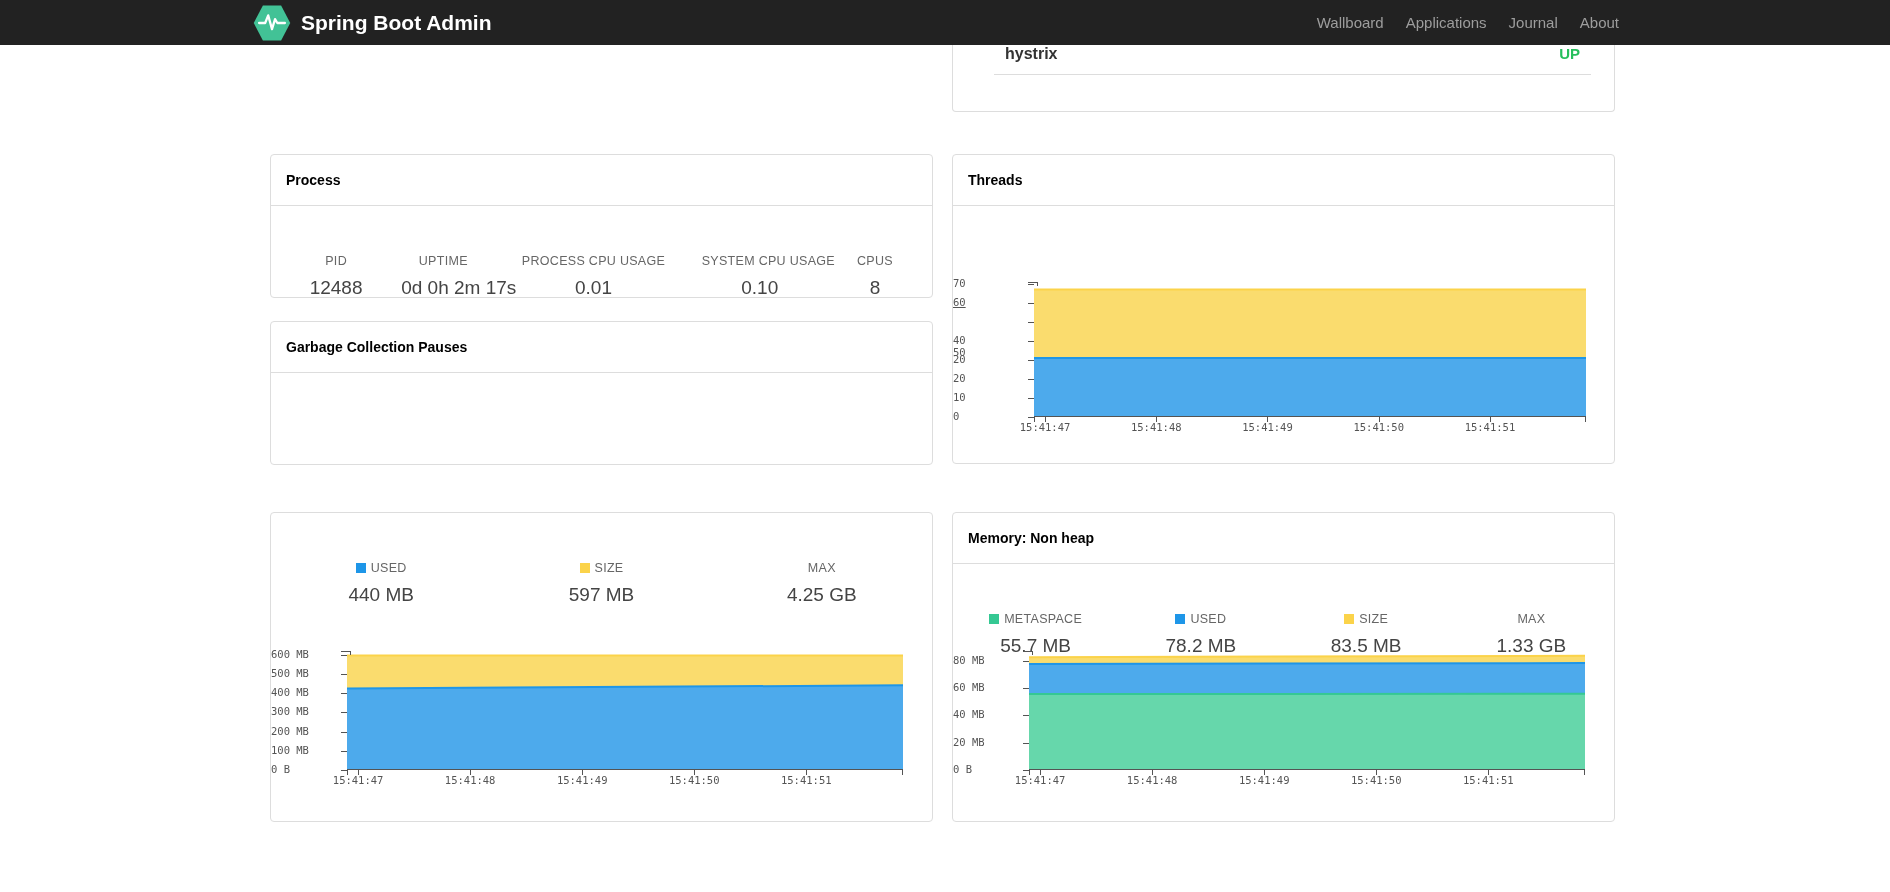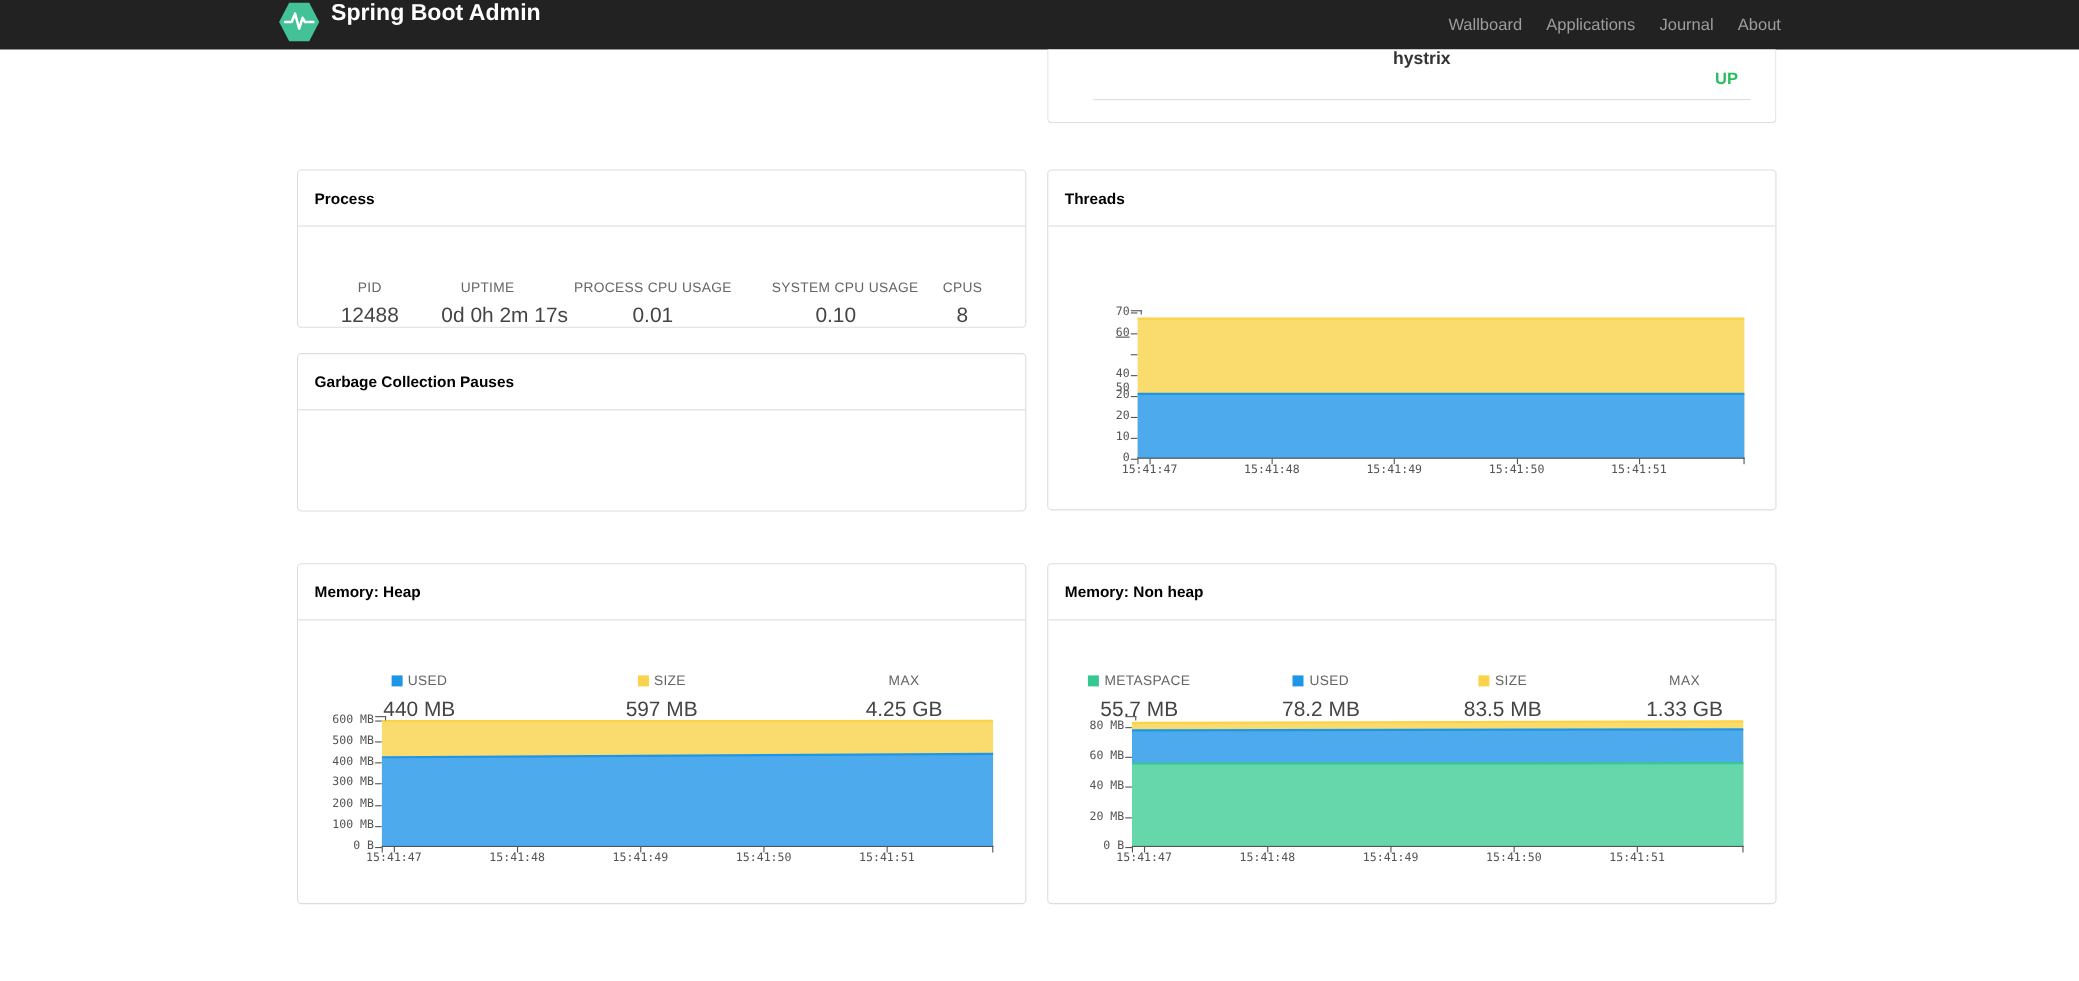--- a/index.html
+++ b/index.html
@@ -4,56 +4,56 @@
 <style>
   * { margin:0; padding:0; box-sizing:border-box; }
   html,body { width:1890px; height:892px; background:#fff; overflow:hidden;
               font-family:"Liberation Sans", sans-serif; }
   .page { position:relative; width:1890px; height:892px; }
 
   
   .navbar { position:absolute; left:0; top:0; width:1890px; height:45px;
             background:#222; display:flex; align-items:center; }
   .brand { position:absolute; left:253px; top:0; height:45px;
-           display:flex; cursor:pointer; }
+           display:flex; align-items:center; cursor:pointer; }
   .brand-logo { width:38px; height:40px; margin-right:10px; }
   .brand-text { color:#fff; font-size:21px; font-weight:bold; white-space:nowrap; }
   .nav-links { position:absolute; right:260px; top:0; height:45px;
                display:flex; align-items:center; list-style:none; }
   .nav-links li { padding:0 11px; color:#9d9d9d; font-size:15px;
                   cursor:pointer; white-space:nowrap; }
 
   
   .card { position:absolute; background:#fff; border:1px solid #ddd; border-radius:4px; }
   .card.cut-top { border-top:none; border-radius:0 0 4px 4px; }
   .card-header { height:51px; display:flex; align-items:center; padding:0 15px;
                  border-bottom:1px solid #ddd; }
   .card-title { font-size:14px; font-weight:bold; color:#000000; }
 
   
-  .app-row { margin:0 23px 0 41px; height:46px; border-bottom:1px solid #ddd;
-             display:flex; align-items:center; padding:0 11px; cursor:pointer;flex-direction:column; }
+  .app-row { margin:0 23px 0 41px; height:30px; border-bottom:1px solid #ddd;
+             display:flex; padding:0 11px; cursor:pointer; }
   .app-name { font-size:16px; font-weight:bold; color:#333; }
   .app-status { margin-left:auto; font-size:15px; font-weight:bold; }
 
   
   .stats { display:flex; padding-top:24px; text-align:center; }
   .stat { flex:1 1 0; min-width:0; }
   .stat-label { font-size:12.5px; color:#666; line-height:14px;
                 letter-spacing:.3px; white-space:nowrap;margin-top:24px; }
   .stat-value { font-size:19px; color:#444; margin-top:9px; line-height:22px;
                 white-space:nowrap; }
   .legend-square { display:none; width:10px; height:10px; margin-right:5px;
                    position:relative; top:1px; }
 
   
   .chart { position:absolute; left:0; right:0; }
   .chart .yaxis { position:absolute; left:0; top:0; bottom:0;
                   width:calc(var(--pl) - 7px); }
-  .ytick-label { position:absolute; right:0; width:100%; text-align:right;
+  .ytick-label { position:absolute; right:0; width:100%; 
                  font-family:"DejaVu Sans Mono", monospace; font-size:10.5px;
                  line-height:13px; color:#545454; white-space:nowrap; }
   .chart .plot { position:absolute; top:0; bottom:0; left:var(--pl); right:var(--pr); }
   .chart .areas { position:absolute; inset:0; width:100%; height:100%; }
   .axis-line { position:absolute; left:0; right:0; bottom:0; height:1px; background:#545454; }
   .ytick { position:absolute; left:-6px; width:6px; height:1px; background:#545454; }
   .corner-y { position:absolute; left:-6px; top:0; width:10px; height:4px;
               border-top:1px solid #545454; border-right:1px solid #545454; }
   .xtick { position:absolute; bottom:-5px; width:1px; height:5px; background:#545454; }
   .xtick.end { height:6px; }
@@ -169,23 +169,20 @@
           <div class="xtick-label" style="left: 2%;">15:41:47</div>
           <div class="xtick-label" style="left: 22.15%;">15:41:48</div>
           <div class="xtick-label" style="left: 42.3%;">15:41:49</div>
           <div class="xtick-label" style="left: 62.45%;">15:41:50</div>
           <div class="xtick-label" style="left: 82.6%;">15:41:51</div>
         </div>
     </div>
   </div>
 
   <div class="card" style="left:270px; top:512px; width:663px; height:310px;">
-    <div class="card-header">
-      <span class="card-title">Memory: Heap</span>
-    </div>
     <div class="stats">
         <div class="stat">
           <div class="stat-label"><span class="legend-square" style="background: rgb(30, 150, 232); display: inline-block;"></span>USED</div>
           <div class="stat-value">440 MB</div>
         </div>
         <div class="stat">
           <div class="stat-label"><span class="legend-square" style="background: rgb(251, 211, 74); display: inline-block;"></span>SIZE</div>
           <div class="stat-value">597 MB</div>
         </div>
         <div class="stat">

